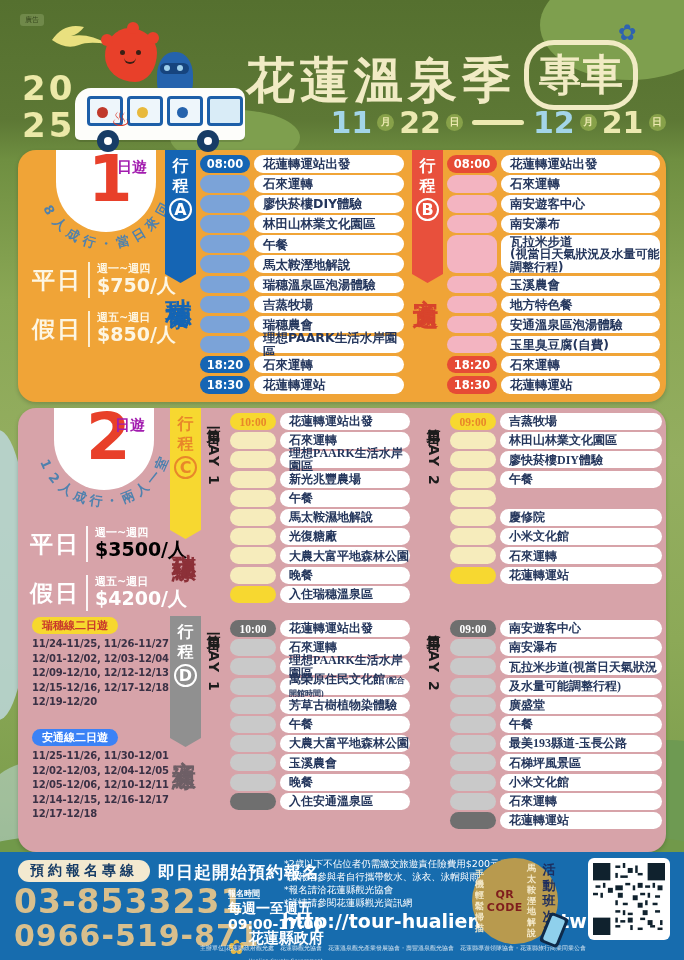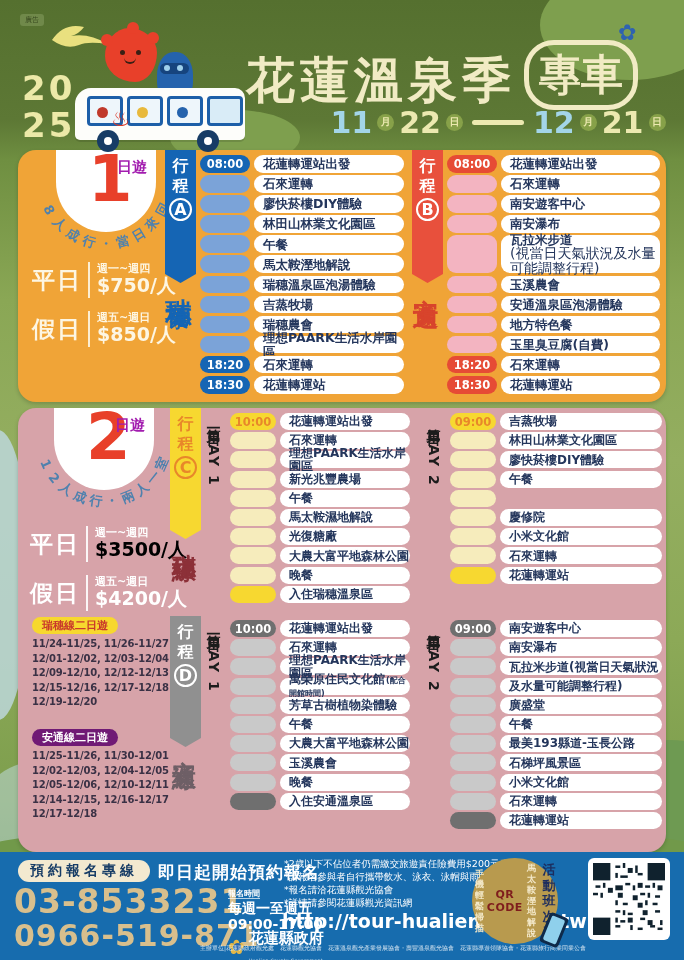--- a/index.html
+++ b/index.html
@@ -74,38 +74,38 @@
   .linetitle{position:absolute;writing-mode:vertical-rl;text-orientation:upright;font-weight:700;
     letter-spacing:3px;line-height:1;}
   .lt-big{font-size:26px;} .lt-small{font-size:18px;margin-top:6px;}
   .daylab{position:absolute;writing-mode:vertical-rl;text-orientation:mixed;font-size:14px;
     font-weight:700;color:#1c1c1c;letter-spacing:2px;}
   
   .sched{position:absolute;display:flex;flex-direction:column;}
   .srow{display:flex;}
   .p1 .srow{height:17.5px;margin-bottom:2.6px;}
   .p1 .srow.tall{height:37.6px;}
-  .p2 .srow{height:17px;margin-bottom:2.2px;}
+  .p2 .srow{height:17px;margin-bottom:2.2px;font-family:Liberation Serif, serif;}
   .tpill{width:50px;border-radius:9px;margin-right:4px;display:flex;align-items:center;
     justify-content:center;font-size:11.5px;font-weight:700;flex-shrink:0;}
   .p2 .tpill{width:46px;}
   .tpill.a{background:#7ba3d8;} .tpill.a.filled{background:#1565b4;color:#fff;}
   .tpill.b{background:#f3b4c1;} .tpill.b.filled{background:#e64b35;color:#fff;}
   .tpill.c{background:#f6ecbc;} .tpill.c.filled{background:#f7d830;color:#e8872a;}
   .tpill.d{background:#c9c9c9;} .tpill.d.filled{background:#6f6f6f;color:#fff;}
   .xpill{flex:1;background:#fff;border-radius:9px;padding-left:9px;display:flex;
     flex-direction:column;justify-content:center;font-size:12.5px;font-weight:700;color:#24365c;line-height:1.05;}
   .p2 .xpill{font-size:12px;}
   .sfx{font-size:8px;margin-left:1px;}
-  .noteline{font-size:14px;font-weight:400;color:#24365c;}
+  .noteline{font-size:12px;font-weight:700;color:#24365c;}
   
   .datelist{position:absolute;left:14px;width:150px;}
   .dl-title{display:inline-block;padding:1px 10px;border-radius:9px;font-size:11px;font-weight:700;margin-bottom:3px;}
   .dl-title.yellow{background:#f7d82e;color:#c9392b;}
-  .dl-title.gray{background:#701a75;color:#fff;}
+  .dl-title.gray{background:#3b82f6;color:#fff;}
   .dl-line{font-size:10px;font-weight:700;color:#3a3145;line-height:14.5px;letter-spacing:-.2px;}
   
   .footer{position:absolute;left:0;top:852px;width:684px;height:108px;background:#176cae;z-index:2;}
   .hot-pill{position:absolute;left:18px;top:8px;background:#f3e9d0;color:#173c66;border-radius:13px;
     padding:2px 12px;font-size:14px;font-weight:700;letter-spacing:4px;}
   .hot-note{position:absolute;left:158px;top:9px;color:#fff;font-size:17px;font-weight:700;letter-spacing:1px;}
   .phone1{position:absolute;left:14px;top:30px;color:#d8bf8d;font-size:33px;font-weight:700;letter-spacing:1px;}
   .phone2{position:absolute;left:14px;top:66px;color:#d8bf8d;font-size:30px;font-weight:700;letter-spacing:1px;}
   .timeblk{position:absolute;left:228px;top:30px;color:#fff;line-height:1.15;}
   .timeblk .tl{font-size:8px;font-weight:700;border-bottom:1px solid rgba(255,255,255,.7);display:inline-block;}
@@ -362,27 +362,27 @@
         </div>
         <div class="srow">
           <div class="tpill b"></div>
           <div class="xpill">
             <span>玉溪農會</span>
           </div>
         </div>
         <div class="srow">
           <div class="tpill b"></div>
           <div class="xpill">
+            <span>地方特色餐</span>
+          </div>
+        </div>
+        <div class="srow">
+          <div class="tpill b"></div>
+          <div class="xpill">
             <span>安通溫泉區泡湯體驗</span>
-          </div>
-        </div>
-        <div class="srow">
-          <div class="tpill b"></div>
-          <div class="xpill">
-            <span>地方特色餐</span>
           </div>
         </div>
         <div class="srow">
           <div class="tpill b"></div>
           <div class="xpill">
             <span>玉里臭豆腐(自費)</span>
           </div>
         </div>
         <div class="srow">
           <div class="tpill b filled">18:20</div>

